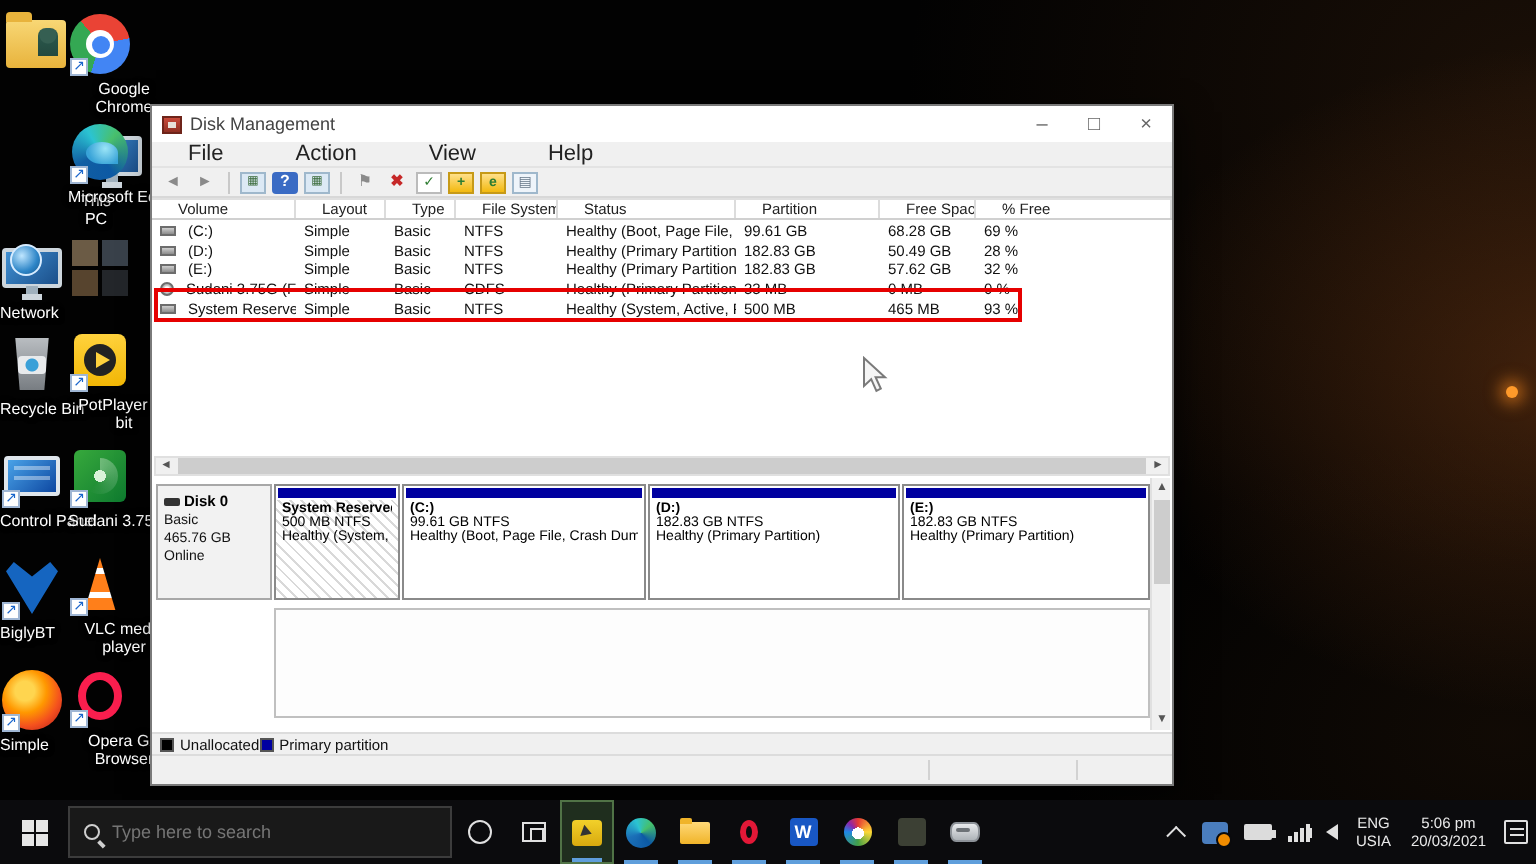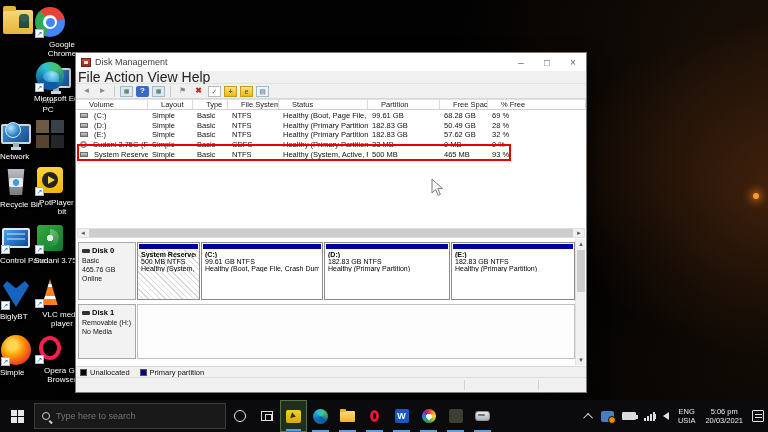--- a/index.html
+++ b/index.html
@@ -76,21 +76,21 @@
   .win { position:absolute; left:75px; top:52px; width:512px; height:341px; background:#fff;
     border:1px solid #7a7a7a; box-shadow:3px 4px 14px rgba(0,0,0,.55); z-index:10; font-size:8px; color:#000; }
   .titlebar { position:absolute; left:0; top:0; right:0; height:18px; background:#fff; display:flex; align-items:center; padding-left:5px; }
   .title-ico { width:10px; height:9px; background:linear-gradient(#c94a3a,#8f2f22); border:1px solid #6e241a; margin-right:4px; position:relative; }
   .title-ico::after { content:""; position:absolute; inset:2px; background:#e8e0d8; }
   .title-text { font-size:9px; color:#444; }
   .win-controls { margin-left:auto; display:flex; height:100%; }
   .wc { width:26px; height:100%; display:flex; align-items:center; justify-content:center; font-size:10px; color:#666; }
   .menubar { position:absolute; left:0; top:18px; right:0; height:13px; background:#f0f0f0; display:flex; align-items:center;
     border-bottom:1px solid #e3e3e3; }
-  .menu-item { font-size:14px; color:#222; padding:0 2px; }
+  .menu-item { font-size:11px; color:#222; padding:0 18px; }
   .toolbar { position:absolute; left:0; top:31px; right:0; height:15px; background:#f0f0f0; display:flex; align-items:center;
     border-bottom:1px solid #d8d8d8; padding-left:4px; gap:3px; }
   .tbi { width:13px; height:11px; display:flex; align-items:center; justify-content:center; font-size:8px; line-height:1; }
   .tbi.gray { color:#8a8a8a; }
   .tbi.winico { background:#dce9f5; border:1px solid #9fb8cc; color:#3a6b3a; font-size:6px; }
   .tbi.helpico { background:#3a6bc4; color:#fff; font-weight:bold; border-radius:2px; font-size:8px; }
   .tbi.redx { color:#c62828; font-weight:bold; }
   .tbi.checkico { color:#2e7d32; background:#fff; border:1px solid #bbb; font-size:7px; }
   .tbi.folderico { background:linear-gradient(#ffe08a,#f2b90f); border:1px solid #c79a17; color:#2e7d32; font-size:7px; font-weight:bold; }
   .tbi.listico { background:#eef4fa; border:1px solid #9fb8cc; color:#678; font-size:7px; }
@@ -127,21 +127,21 @@
   .partition { position:absolute; top:0; height:100%; border:1px solid #8a8a8a; background:#fff; }
   .part-bar { height:5px; background:#0000a0; margin:1px; }
   .part-body { padding:1px 3px; overflow:hidden; }
   .part-title { font-size:7px; font-weight:bold; white-space:nowrap; overflow:hidden; }
   .part-line { font-size:7px; white-space:nowrap; overflow:hidden; }
   .partition.selected .part-body { background:repeating-linear-gradient(45deg,#fff 0 3px,#d9d9d9 3px 4px); height:calc(100% - 7px); }
   .empty-region { position:absolute; top:0; height:100%; border:1px solid #c0c0c0; background:#fdfdfd; }
 
   
   .legend { position:absolute; left:0; top:313px; right:0; height:11px; background:#f0f0f0; border-top:1px solid #dcdcdc;
-    display:flex; align-items:center; gap:10px; padding-left:4px; }
+    display:flex; align-items:center; gap:0; padding-left:4px; }
   .leg-item { display:flex; align-items:center; gap:3px; font-size:7.5px; color:#111; }
   .leg-swatch { width:7px; height:7px; border:1px solid #555; }
   .statusbar { position:absolute; left:0; top:324px; right:0; bottom:0; background:#f0f0f0; border-top:1px solid #dcdcdc; }
   .sb-sep { position:absolute; top:2px; bottom:2px; width:1px; background:#d2d2d2; }
 
   
   .cursor { position:absolute; left:431px; top:178px; z-index:40; }
 
   
   .taskbar { position:absolute; left:0; bottom:0; width:768px; height:32px; background:#0b0b0d; z-index:30;
@@ -459,29 +459,20 @@
         <div class="part-bar"></div>
         <div class="part-body">
           <div class="part-title">(E:)</div>
           <div class="part-line">182.83 GB NTFS</div>
           <div class="part-line">Healthy (Primary Partition)</div>
         </div>
       </div>
     </div>
 
     <div class="disk-row" style="top:65px; height:55px; width:497px;">
-      <div class="disk-label">
-        <div class="dl-name">
-            <span class="drive-glyph"></span>
-            <span>Disk 1</span>
-          </div>
-        <div class="dl-line">Removable (H:)</div>
-        <div class="dl-line"></div>
-        <div class="dl-line">No Media</div>
-      </div>
       <div class="empty-region" style="left:59px; width:438px;"></div>
     </div>
 
     <div class="vscroll">
       <span class="vs-arrow" style="top:0;">▲</span>
       <div class="vs-thumb"></div>
       <span class="vs-arrow" style="bottom:0;">▼</span>
     </div>
   </div>
 

